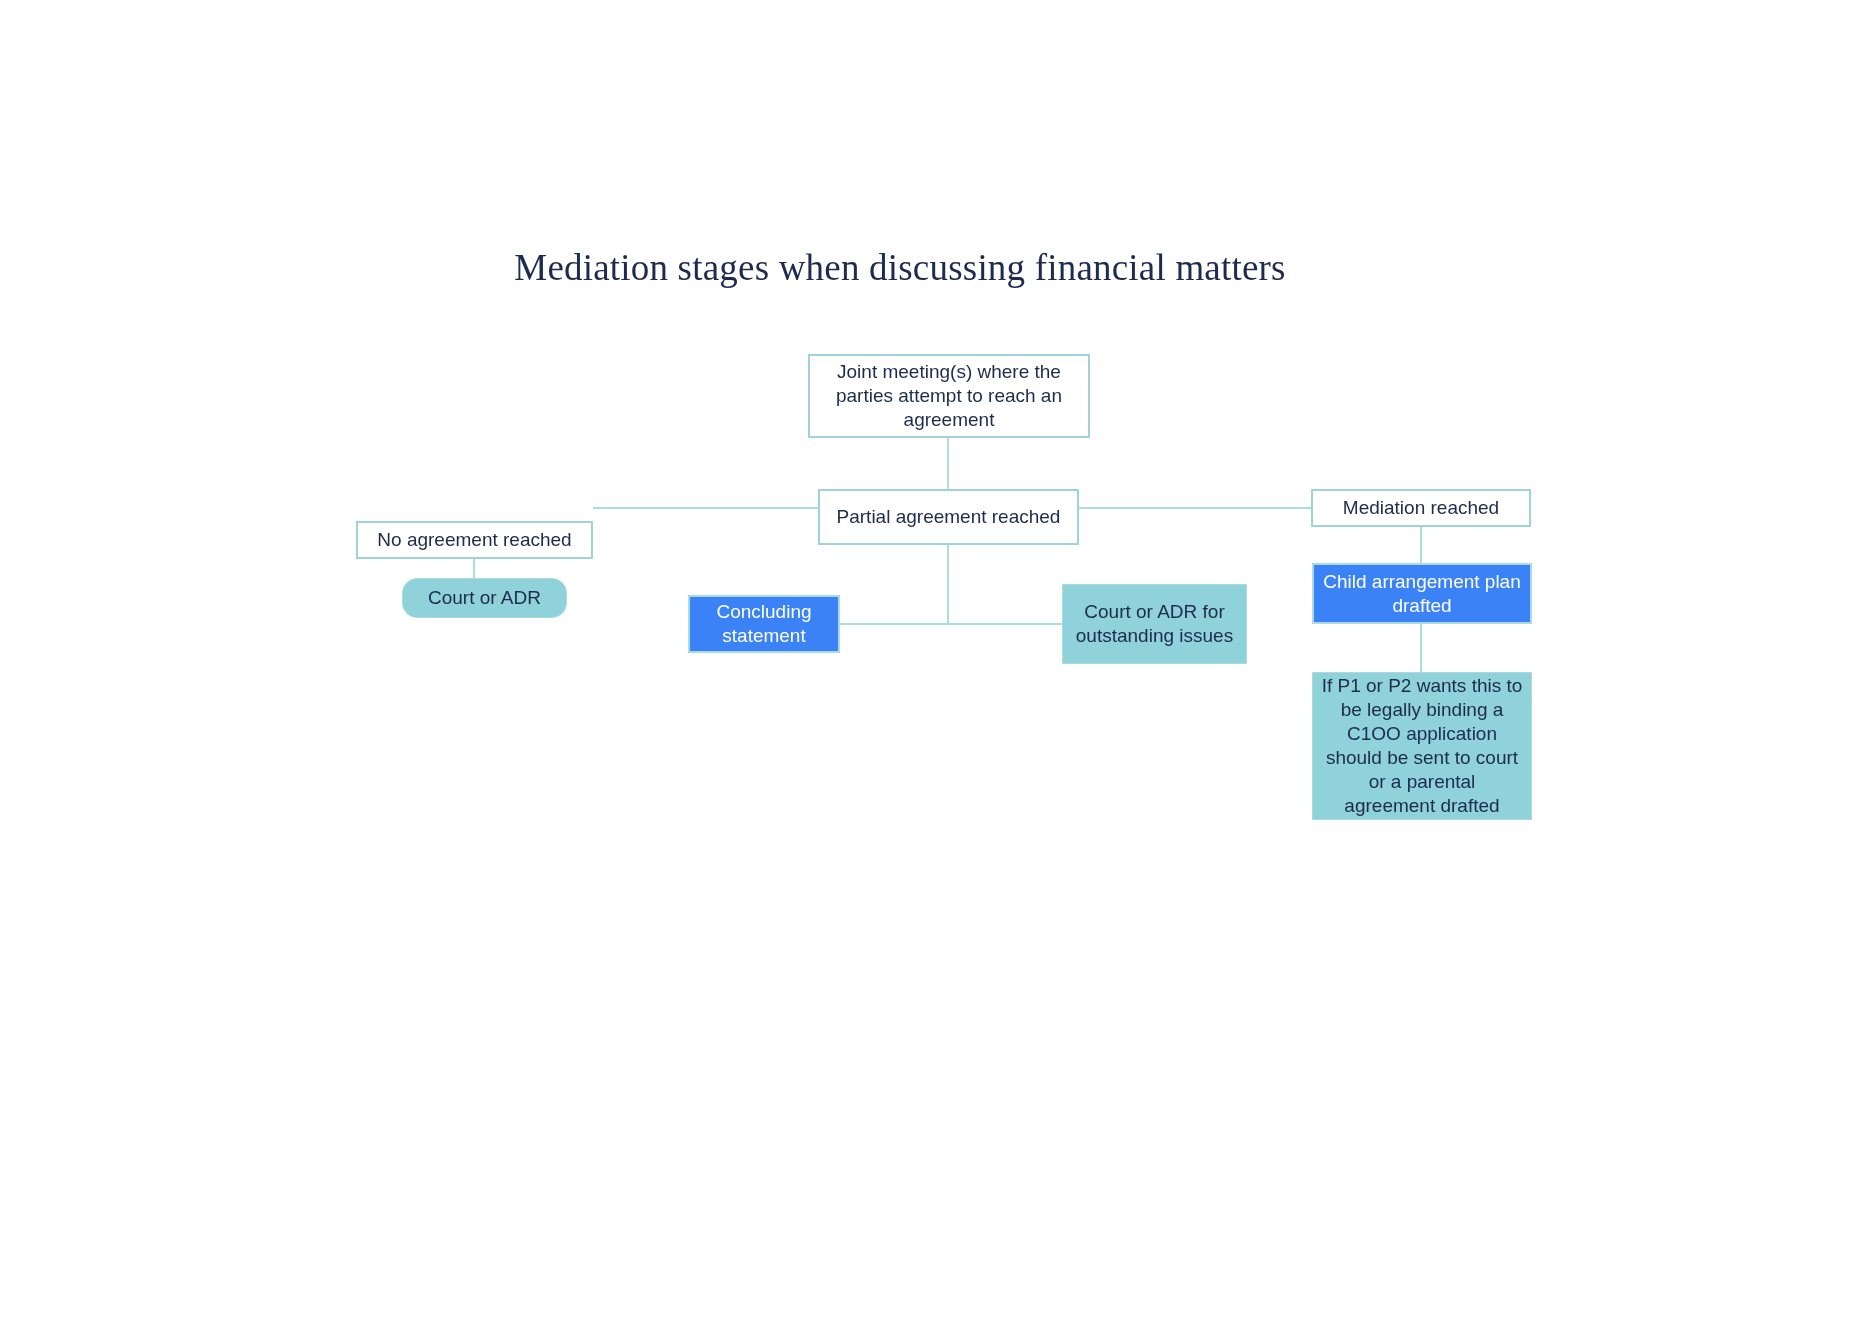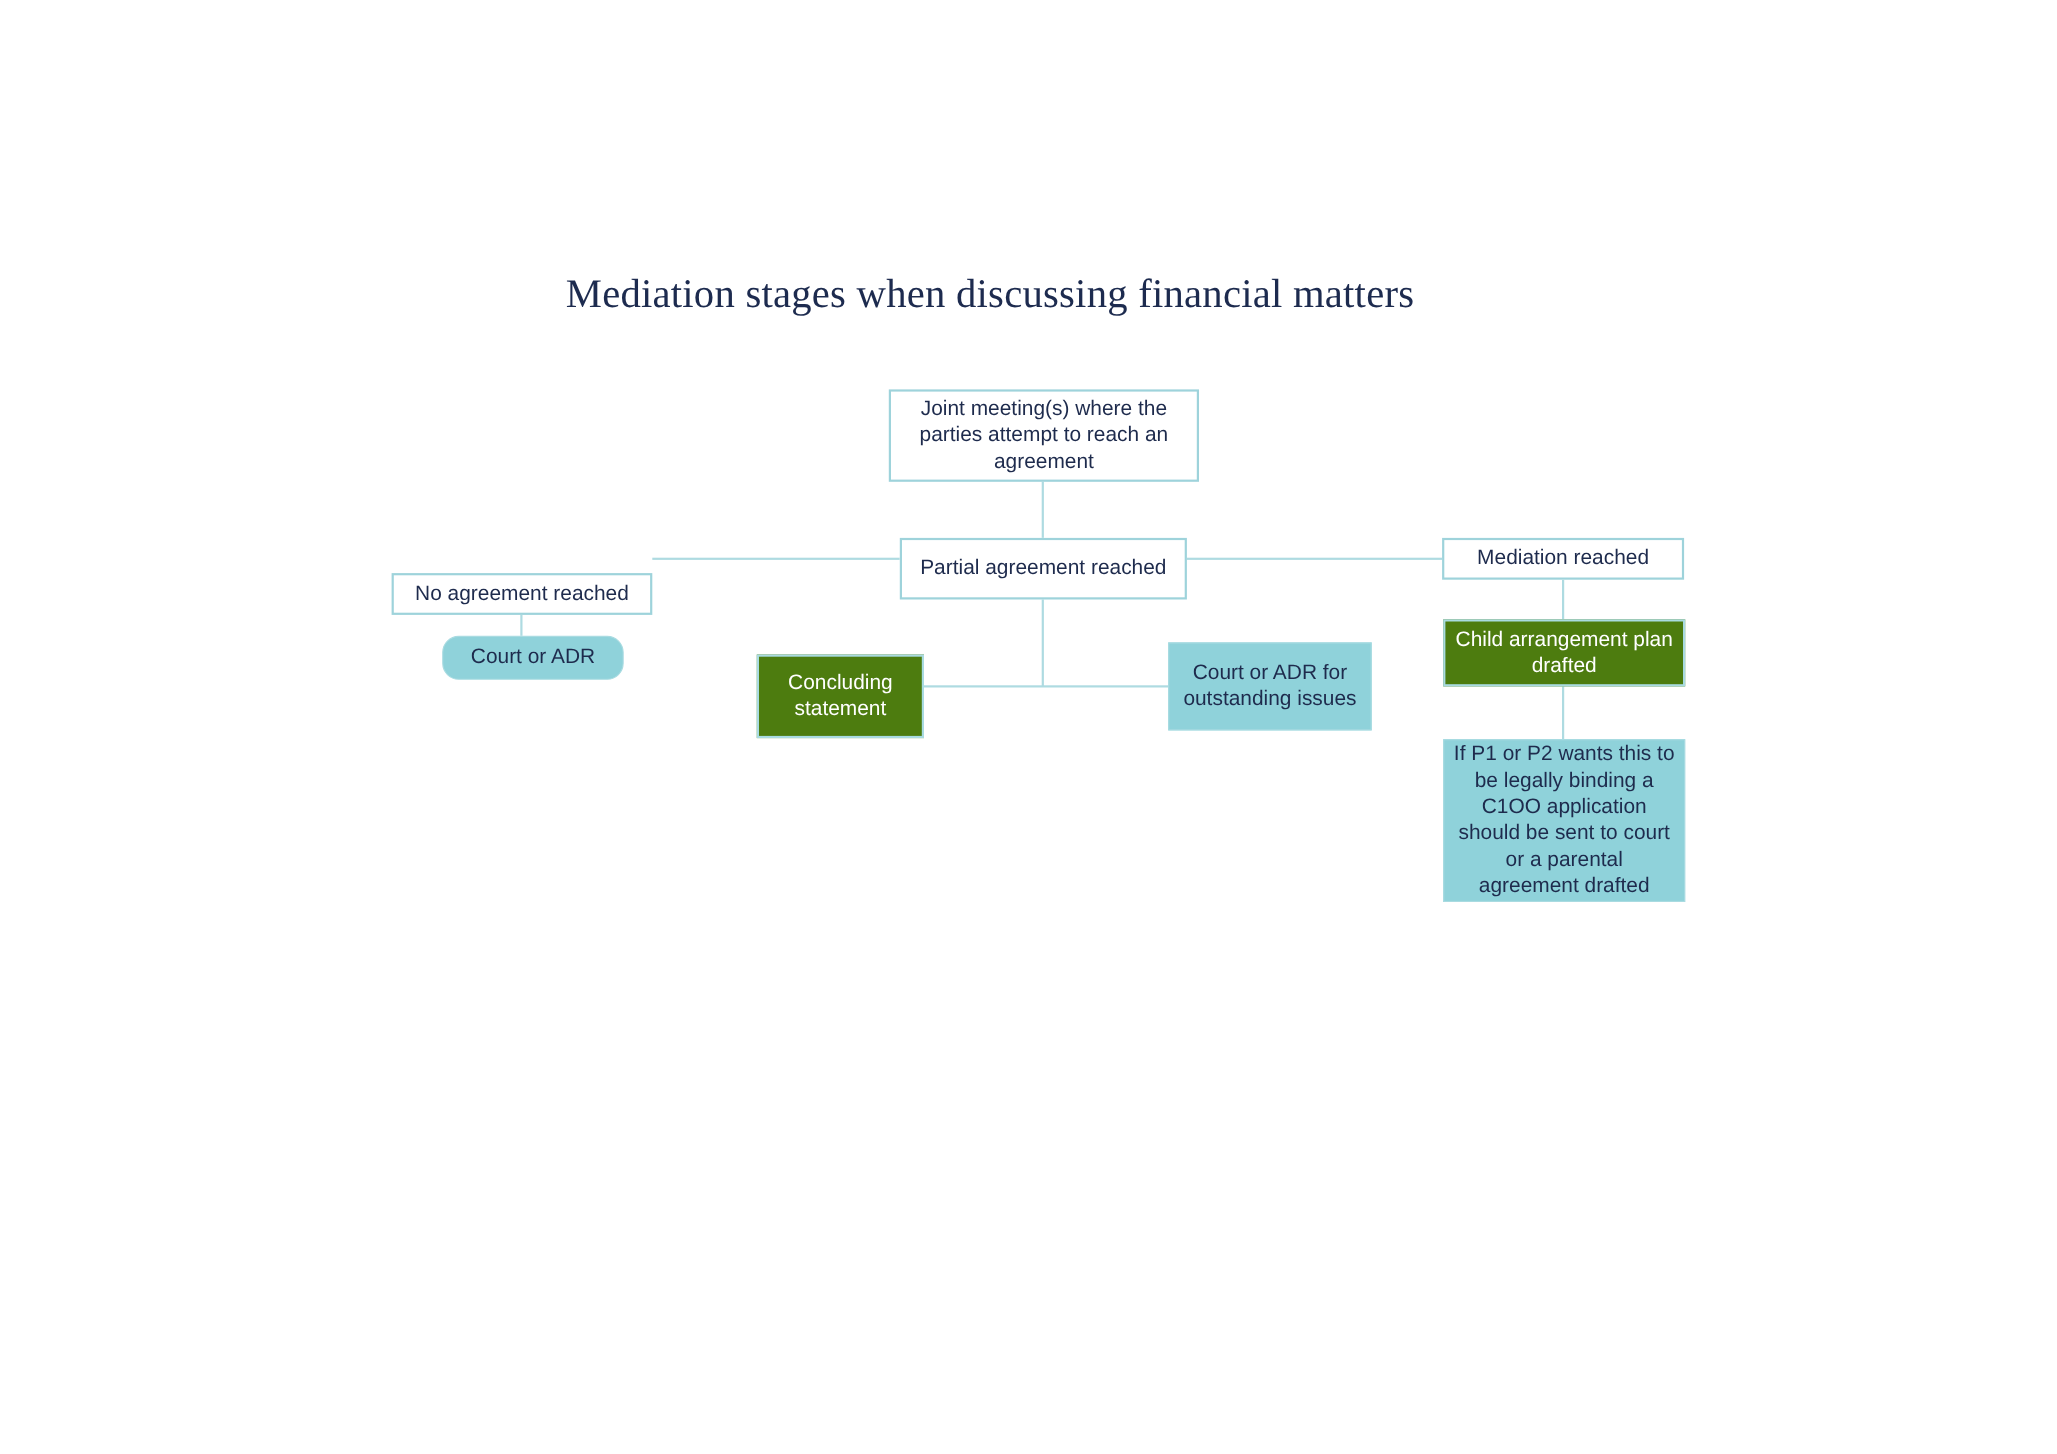--- a/index.html
+++ b/index.html
@@ -42,39 +42,39 @@
   }
   .node.outline {
     background: #ffffff;
     border: 2px solid #9ed3db;
   }
   .node.light {
     background: #8fd2da;
     border: 1px solid #a9dbe1;
   }
   .node.dark {
-    background: #4d7c0f;
+    background: #3b82f6;
     border: 2px solid #a9dbe1;
     color: #ffffff;
   }
   .line {
     position: absolute;
     background: #aedbe1;
     z-index: 1;
   }
   .vline { width: 2px; }
   .hline { height: 2px; }
 
   
   #joint       { left: 808px;  top: 354px; width: 282px; height: 84px; }
   #noagree     { left: 356px;  top: 489px; width: 237px; height: 38px; margin-top: 32px; }
   #partial     { left: 818px;  top: 489px; width: 261px; height: 56px; }
   #agree       { left: 1311px; top: 489px; width: 220px; height: 38px; }
   #courtadr    { left: 402px;  top: 578px; width: 165px; height: 40px; border-radius: 15px; }
-  #concluding  { left: 688px;  top: 595px; width: 152px; height: 76px; }
+  #concluding  { left: 688px;  top: 595px; width: 152px; height: 58px; }
   #outstanding { left: 1062px; top: 584px; width: 185px; height: 80px; }
   #childplan   { left: 1312px; top: 563px; width: 220px; height: 61px; }
   #binding     { left: 1312px; top: 672px; width: 220px; height: 148px; }
 
   
   #c-joint-partial    { left: 947px;  top: 437px; height: 52px; }
   #c-noagree-partial  { left: 593px;  top: 507px; width: 225px; }
   #c-partial-agree    { left: 1079px; top: 507px; width: 232px; }
   #c-noagree-court    { left: 473px;  top: 527px; height: 51px; }
   #c-partial-down     { left: 947px;  top: 527px; height: 97px; }

